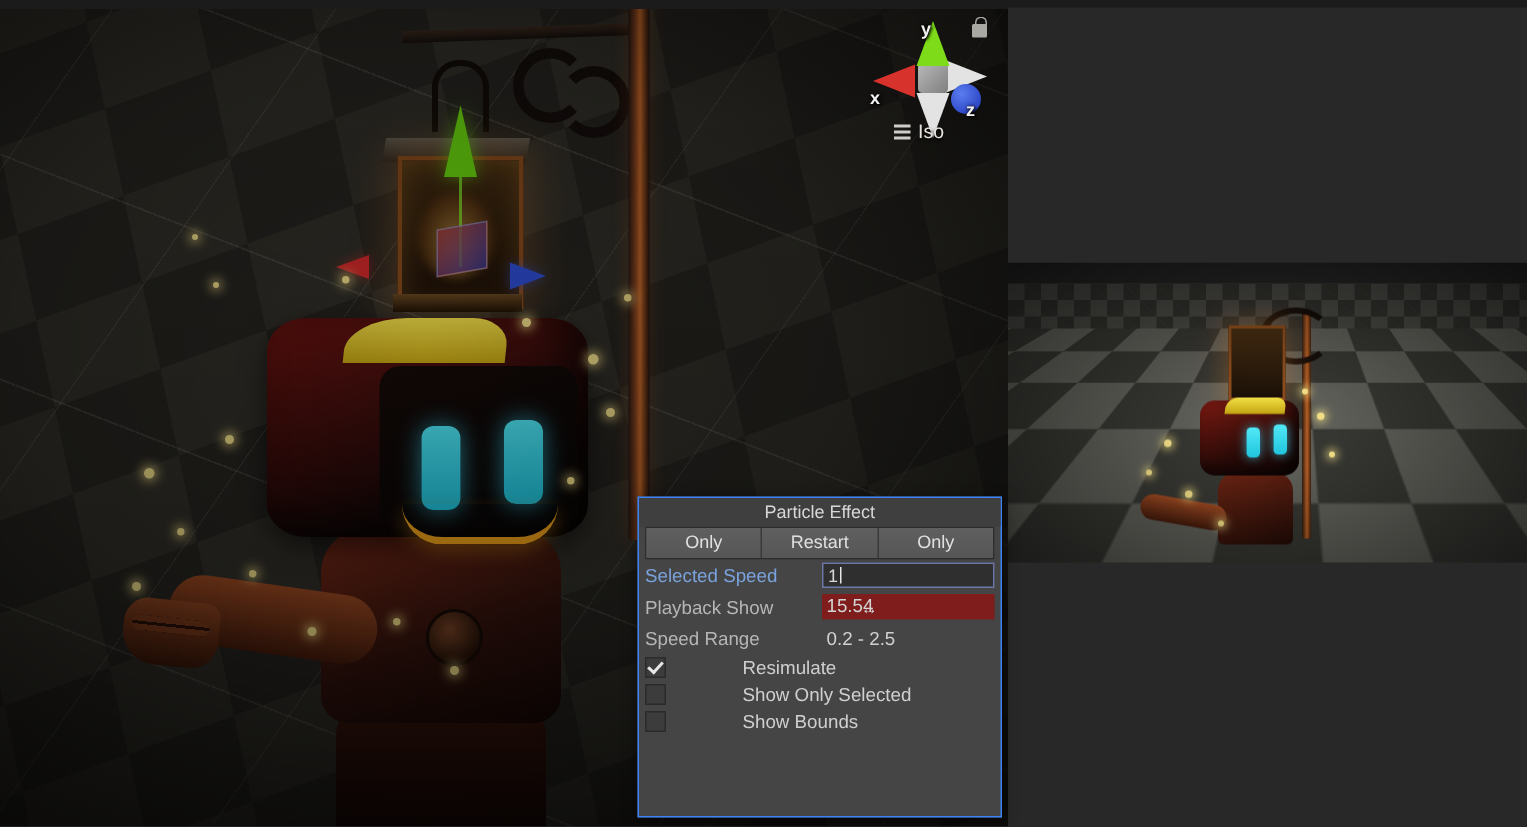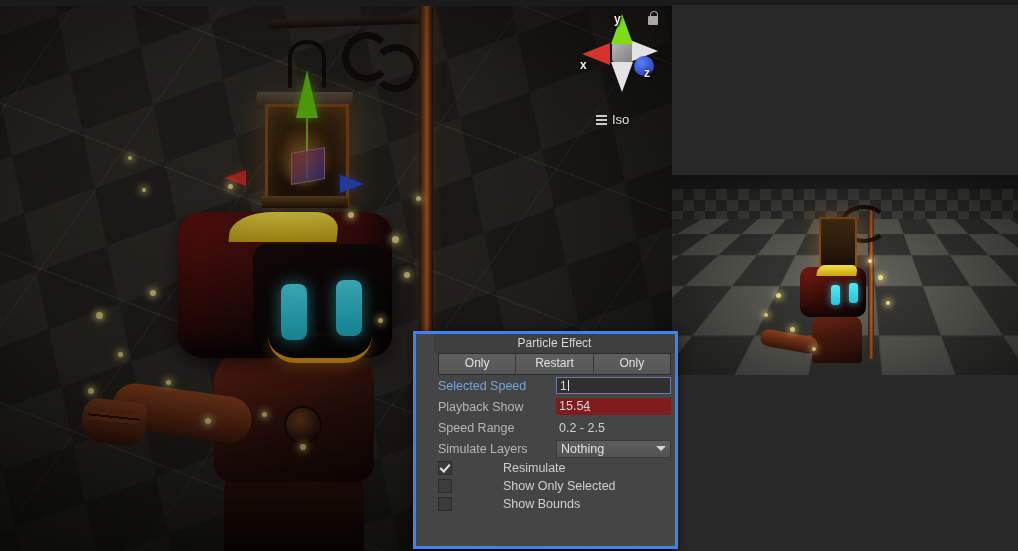--- a/index.html
+++ b/index.html
@@ -330,21 +330,21 @@
     content: "";
     position: absolute;
     left: 2px; top: -5px;
     width: 6px; height: 6px;
     border: 1.5px solid #aaa8a3;
     border-bottom: none;
     border-radius: 4px 4px 0 0;
   }
   .iso-row {
     position: absolute;
-    left: 596px; top: 112px;
+    left: 596px; top: 80px;
     display: flex;
     align-items: center;
     gap: 5px;
   }
   .iso-lines { display: flex; flex-direction: column; gap: 2px; }
   .iso-lines i { display: block; width: 11px; height: 2px; background: #cfcdc8; }
   .iso-text {
     color: #e6e4df;
     font-size: 13px;
     text-shadow: 0 1px 2px #000;
@@ -355,29 +355,28 @@
     position: absolute;
     left: 310px; top: 278px;
     width: 0; height: 0;
     z-index: 50;
     filter: drop-shadow(1px 1px 1px rgba(0,0,0,0.9));
   }
 
   
   .pe-panel {
     position: absolute;
-    left: 413px; top: 331px;
+    left: 425px; top: 331px;
     width: 241px; height: 212px;
     background: #454545;
-    border: 3px solid #3b82f6;
+    border: 1px solid #3b82f6;
     color: #c8c8c8;
     font-size: 12px;
     z-index: 40;
     box-shadow: 0 2px 10px rgba(0,0,0,0.5);
-    padding-left: 18px;
   }
   .pe-title {
     height: 19px;
     line-height: 19px;
     text-align: center;
     color: #d7d7d7;
     font-size: 12px;
     background: #3f3f3f;
   }
   .pe-buttons {
@@ -743,27 +742,20 @@
       <span class="pe-label">Playback Show</span>
       <span class="pe-readonly-field"><span>15.54</span><span class="drag-cursor">↔</span></span>
     </div>
 
 
     <div class="pe-row">
       <span class="pe-label">Speed Range</span>
       <span class="pe-value">0.2 - 2.5</span>
     </div>
 
-    <div class="pe-row">
-      <span class="pe-label">Simulate Layers</span>
-      <span class="pe-dropdown">
-        <span>Nothing</span>
-        <span class="tri-down"></span>
-      </span>
-    </div>
 
     <div class="pe-check-row">
       <span class="pe-checkbox checked"></span>
       <span class="pe-check-label">Resimulate</span>
     </div>
     <div class="pe-check-row">
       <span class="pe-checkbox"></span>
       <span class="pe-check-label">Show Only Selected</span>
     </div>
     <div class="pe-check-row">

